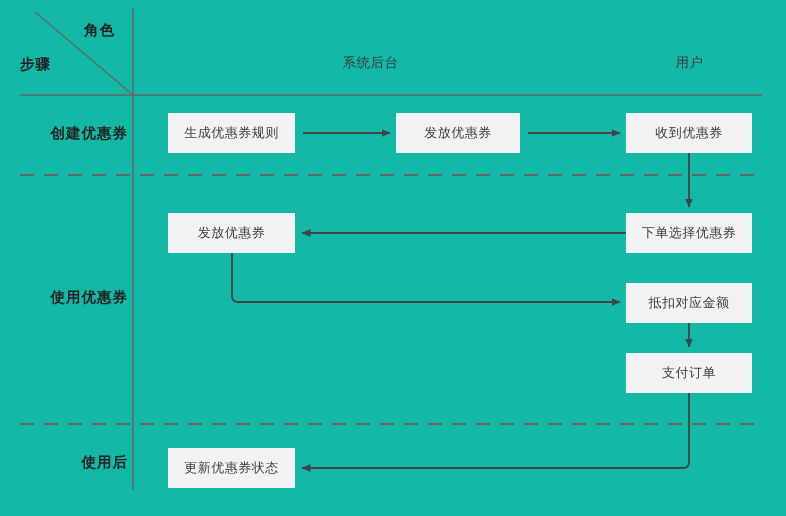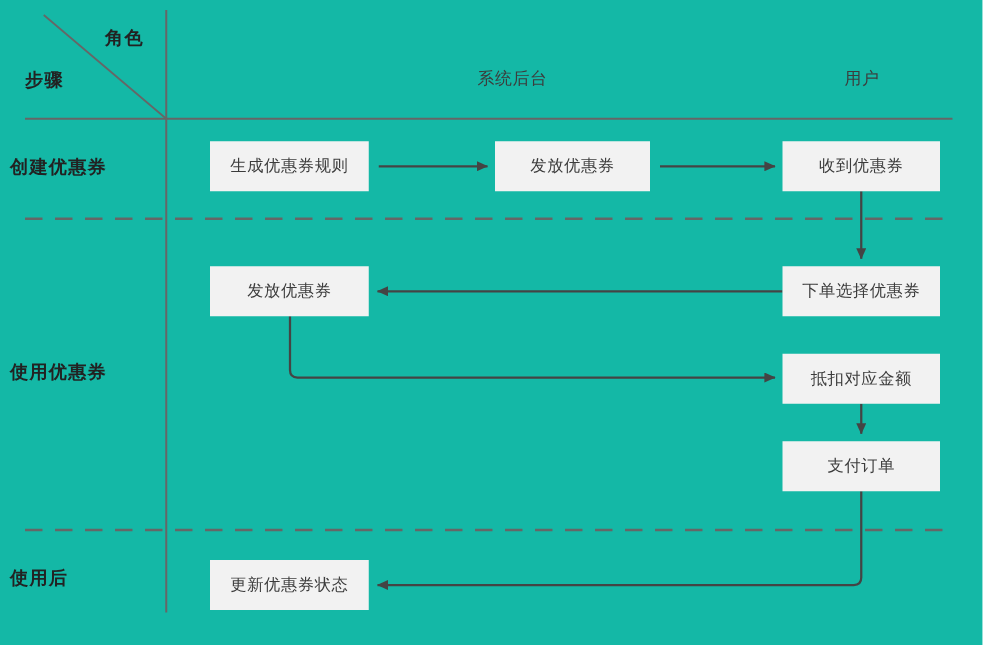--- a/index.html
+++ b/index.html
@@ -53,21 +53,21 @@
     letter-spacing: 1px;
     white-space: nowrap;
   }
   .row-label {
     position: absolute;
     font-size: 14.5px;
     font-weight: bold;
     color: #222222;
     letter-spacing: 1px;
     white-space: nowrap;
-    text-align: left;
+    text-align: right;
   }
 </style>
 </head>
 <body>
 
 <div id="canvas">
 
   <svg id="wires" viewBox="0 0 786 516">
     <defs>
       <marker id="arrowhead" markerWidth="9" markerHeight="8" refX="8.5" refY="4" orient="auto" markerUnits="userSpaceOnUse">
@@ -95,21 +95,21 @@
     <path d="M232,253 L232,296 Q232,302 238,302 L620,302" fill="none" stroke="#444444" stroke-width="1.8" marker-end="url(#arrowhead)"></path>
 
     <line x1="689" y1="323" x2="689" y2="347" stroke="#444444" stroke-width="1.8" marker-end="url(#arrowhead)"></line>
 
     <path d="M689,393 L689,462 Q689,468 683,468 L302,468" fill="none" stroke="#444444" stroke-width="1.8" marker-end="url(#arrowhead)"></path>
   </svg>
 
   <div class="corner-label" style="left:84px; top:21px;">角色</div>
   <div class="corner-label" style="left:20px; top:55px;">步骤</div>
 
-  <div class="col-head" style="left:303px; top:54px; width:135px;text-align:right;">系统后台</div>
+  <div class="col-head" style="left:303px; top:54px; width:135px;">系统后台</div>
   <div class="col-head" style="left:622px; top:54px; width:135px;">用户</div>
 
   <div class="row-label" style="left:8px; top:124px; width:120px;">创建优惠券</div>
   <div class="row-label" style="left:8px; top:288px; width:120px;">使用优惠券</div>
   <div class="row-label" style="left:8px; top:453px; width:120px;">使用后</div>
 
   <div class="node" style="left:396px; top:113px; width:124px; height:40px;">发放优惠券</div>
   <div class="node" style="left:168px; top:113px; width:127px; height:40px;">生成优惠券规则</div>
   <div class="node" style="left:626px; top:113px; width:126px; height:40px;text-align:center;">收到优惠券</div>
 

